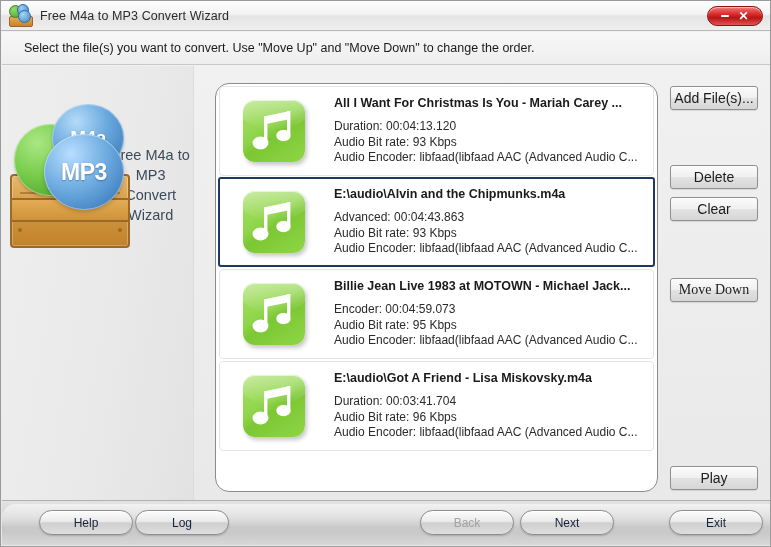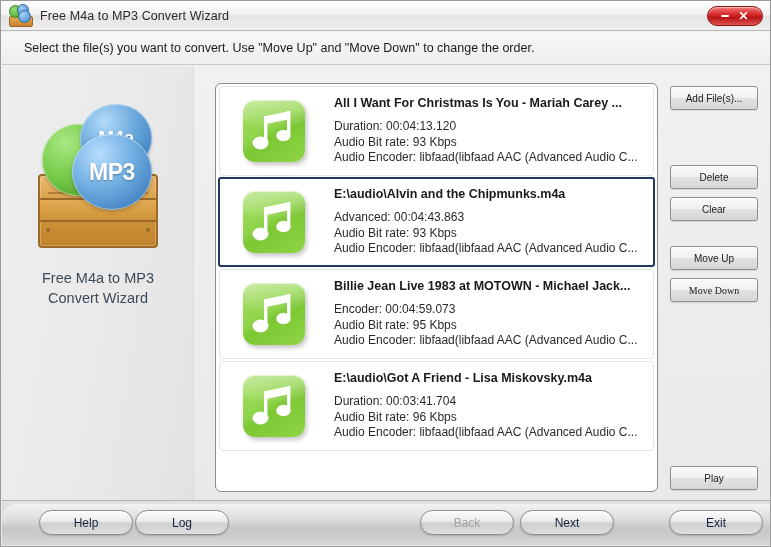--- a/index.html
+++ b/index.html
@@ -76,21 +76,21 @@
   }
 
   
   #left-panel {
     position: absolute; left: 1px; top: 65px; width: 192px; height: 436px;
     background: linear-gradient(100deg,#eeeeee 0%, #e9e9e9 60%, #e2e2e2 100%);
     border-right: 1px solid #dcdcdc;
   }
   #brand {
     position: absolute; left: 0; top: 36px; width: 192px;
-    display: flex; flex-direction: column; align-items: center;
+    display: flex; flex-direction: row; align-items: center;
   }
   
   .logo { position: relative; width: 136px; height: 150px; }
   .lg-crate {
     position: absolute; left: 8px; bottom: 4px; width: 120px; height: 74px;
     background: linear-gradient(180deg,#e8b濃 0%, #c8842f 100%);
     background: linear-gradient(180deg,#eab96f 0%, #d2993f 45%, #c1822c 100%);
     border: 2px solid #9c6a28; border-radius: 4px;
     box-shadow: inset 0 0 0 1px rgba(255,255,255,.25);
   }
@@ -137,21 +137,21 @@
     text-shadow: 0 1px 2px rgba(0,0,0,.3);
   }
   #brand-name {
     margin-top: 16px; text-align: center; font-size: 14.5px; color: #3b4a5a;
     line-height: 20px; white-space: pre-line;
   }
 
   
   #list-panel {
     position: absolute; left: 214px; top: 82px; width: 443px; height: 409px;
-    background: #fff; border: 1px solid #8b8b8b; border-radius: 6px;
+    background: #fff; border: 1px solid #8b8b8b; border-radius: 14px;
     overflow: hidden;
   }
   .file-item {
     position: relative; height: 90px; margin: 2px 3px 0 3px;
     border: 1px solid #e4e4e4; border-radius: 4px;
     background: #fff; display: flex; align-items: center;
     cursor: pointer;
   }
   .file-item.selected {
     border: 2px solid #1f3864; border-radius: 3px; margin: 1px 2px 0 2px;
@@ -180,21 +180,21 @@
   .file-meta {
     font-size: 12px; color: #2a2a2a; line-height: 15.5px;
     white-space: nowrap; overflow: hidden;
   }
 
   
   .side-btn {
     position: absolute; width: 88px; height: 24px;
     background: linear-gradient(180deg,#fbfbfb 0%, #f0f0f0 48%, #e2e2e2 52%, #d6d6d6 100%);
     border: 1px solid #8f8f8f; border-radius: 3px;
-    font-size: 10px; color: #1c1c1c;
+    font-size: 14px; color: #1c1c1c;
     display: flex; align-items: center; justify-content: center;
     box-shadow: 0 1px 1px rgba(0,0,0,.10), inset 0 1px 0 rgba(255,255,255,.8);
     cursor: pointer; white-space: nowrap;
   }
   #btn-addfiles  { left: 669px; top: 85px; }
   #btn-delete    { left: 669px; top: 164px; }
   #btn-clear     { left: 669px; top: 196px; }
   #btn-moveup    { left: 669px; top: 245px; }
   #btn-movedown  { left: 669px; top: 277px; font-family: Liberation Serif, serif; }
   #btn-play      { left: 669px; top: 465px; }
@@ -353,21 +353,20 @@
         <div class="file-meta">Audio Bit rate: 96 Kbps</div>
         <div class="file-meta">Audio Encoder: libfaad(libfaad AAC (Advanced Audio C...</div>
       </div>
     </div>
 
   </div>
 
   <div class="side-btn" id="btn-addfiles">Add File(s)...</div>
   <div class="side-btn" id="btn-delete">Delete</div>
   <div class="side-btn" id="btn-clear">Clear</div>
-  <div class="side-btn" id="btn-moveup">Move Up</div>
   <div class="side-btn" id="btn-movedown">Move Down</div>
   <div class="side-btn" id="btn-play">Play</div>
 
   <div id="bottom-bar">
     <div class="pill-btn" id="btn-help">Help</div>
     <div class="pill-btn" id="btn-log">Log</div>
     <div class="pill-btn" id="btn-next">Next</div>
     <div class="pill-btn disabled" id="btn-back">Back</div>
     <div class="pill-btn" id="btn-exit">Exit</div>
   </div>

